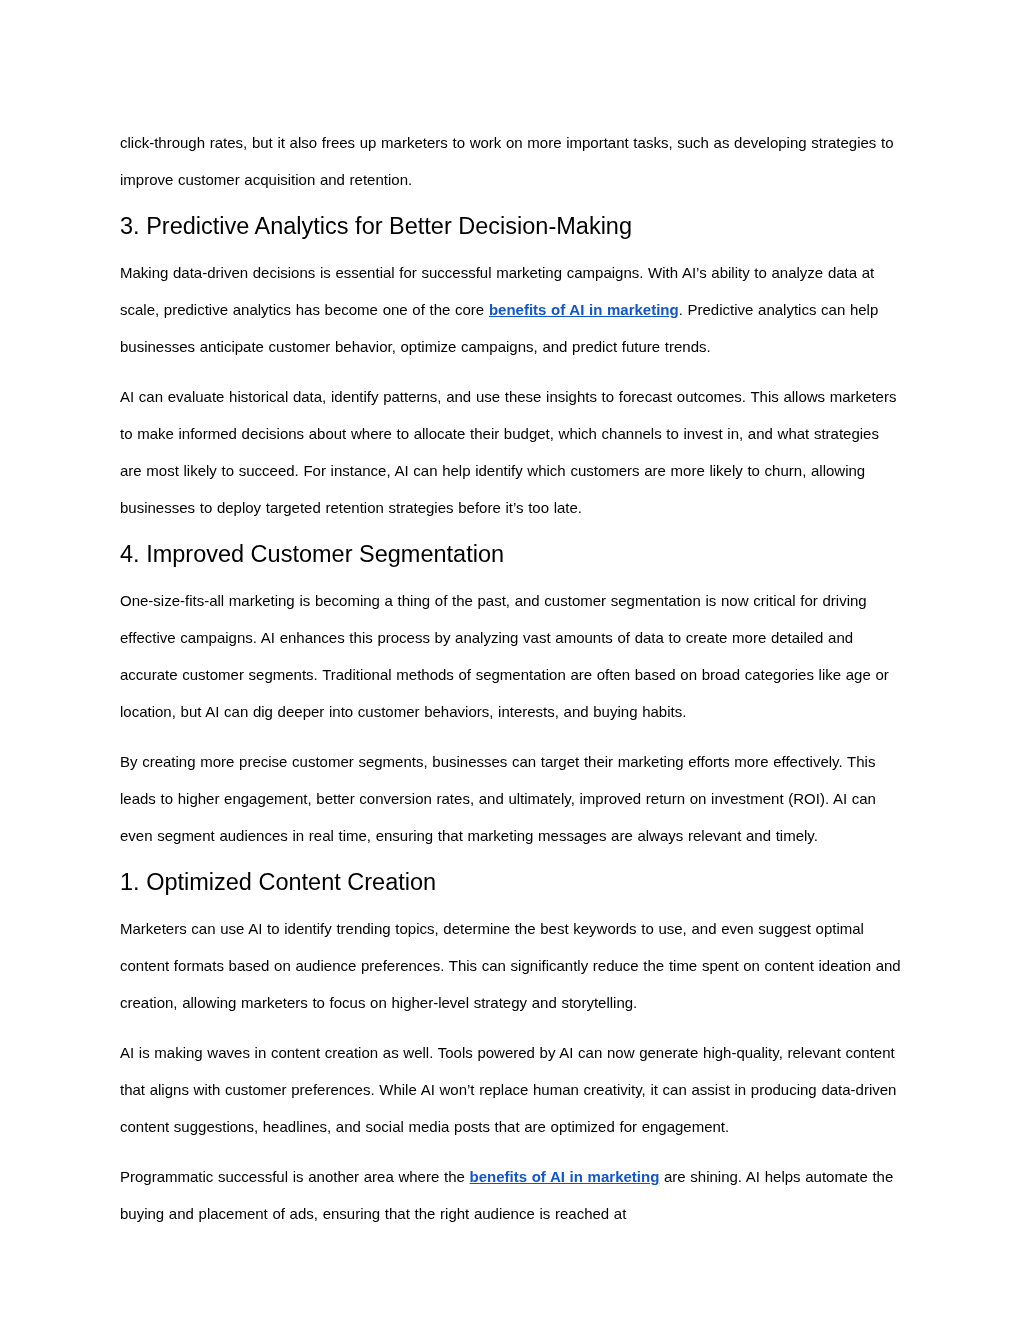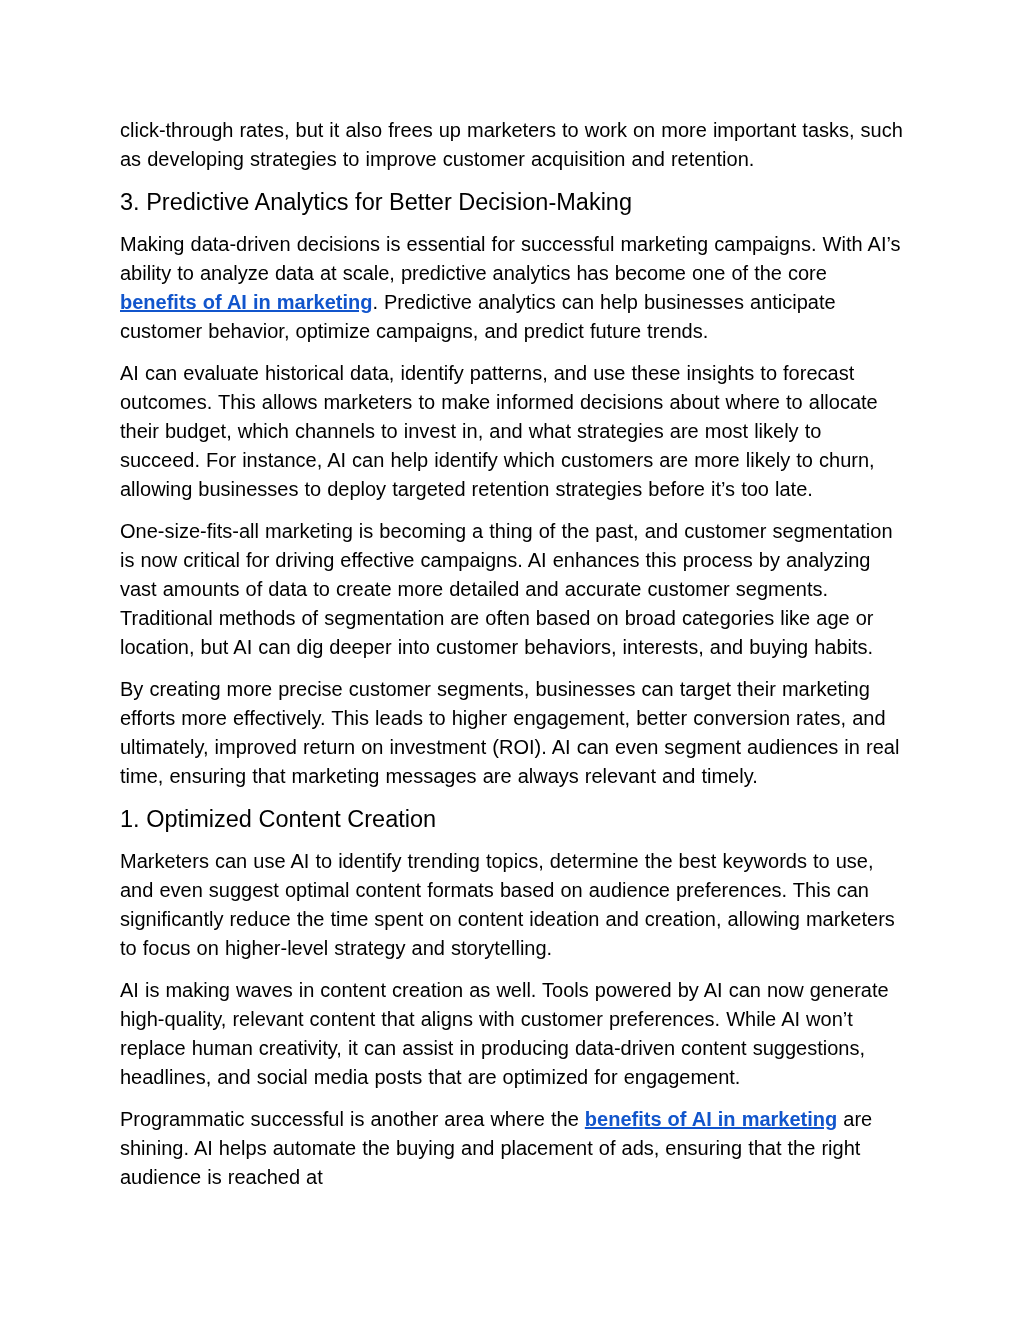--- a/index.html
+++ b/index.html
@@ -19,23 +19,23 @@
     height: 1325px;
     background: #ffffff;
     position: relative;
   }
   .doc-content {
     box-sizing: border-box;
     width: 1024px;
     padding: 116px 120px 0 120px;
   }
   .doc-paragraph {
-    margin: 0 0 13px 0;
-    font-size: 20px;
-    line-height: 29px;
+    margin: 8px 0 13px 0;
+    font-size: 15px;
+    line-height: 37px;
     color: #000000;
     word-spacing: 0.5px;
   }
   .doc-heading {
     margin: 12px 0 13px 0;
     font-size: 23.5px;
     line-height: 30px;
     font-weight: normal;
     color: #000000;
   }
@@ -51,20 +51,21 @@
 </style>
 </head>
 <body>
 
 <div class="doc-page">
   <div class="doc-content">
       <p class="doc-paragraph"><span class="text-run">click-through rates, but it also frees up marketers to work on more important tasks, such as developing strategies to improve customer acquisition and retention.</span></p>
       <h2 class="doc-heading">3. Predictive Analytics for Better Decision-Making</h2>
       <p class="doc-paragraph"><span class="text-run">Making data-driven decisions is essential for successful marketing campaigns. With AI’s ability to analyze data at scale, predictive analytics has become one of the core </span><a class="doc-link" href="#">benefits of AI in marketing</a><span class="text-run">. Predictive analytics can help businesses anticipate customer behavior, optimize campaigns, and predict future trends.</span></p>
       <p class="doc-paragraph"><span class="text-run">AI can evaluate historical data, identify patterns, and use these insights to forecast outcomes. This allows marketers to make informed decisions about where to allocate their budget, which channels to invest in, and what strategies are most likely to succeed. For instance, AI can help identify which customers are more likely to churn, allowing businesses to deploy targeted retention strategies before it’s too late.</span></p>
+      <h2 class="doc-heading">4. Improved Customer Segmentation</h2>
       <p class="doc-paragraph"><span class="text-run">One-size-fits-all marketing is becoming a thing of the past, and customer segmentation is now critical for driving effective campaigns. AI enhances this process by analyzing vast amounts of data to create more detailed and accurate customer segments. Traditional methods of segmentation are often based on broad categories like age or location, but AI can dig deeper into customer behaviors, interests, and buying habits.</span></p>
       <p class="doc-paragraph"><span class="text-run">By creating more precise customer segments, businesses can target their marketing efforts more effectively. This leads to higher engagement, better conversion rates, and ultimately, improved return on investment (ROI). AI can even segment audiences in real time, ensuring that marketing messages are always relevant and timely.</span></p>
       <h2 class="doc-heading">1. Optimized Content Creation</h2>
       <p class="doc-paragraph"><span class="text-run">Marketers can use AI to identify trending topics, determine the best keywords to use, and even suggest optimal content formats based on audience preferences. This can significantly reduce the time spent on content ideation and creation, allowing marketers to focus on higher-level strategy and storytelling.</span></p>
       <p class="doc-paragraph"><span class="text-run">AI is making waves in content creation as well. Tools powered by AI can now generate high-quality, relevant content that aligns with customer preferences. While AI won’t replace human creativity, it can assist in producing data-driven content suggestions, headlines, and social media posts that are optimized for engagement.</span></p>
       <p class="doc-paragraph"><span class="text-run">Programmatic successful is another area where the </span><a class="doc-link" href="#">benefits of AI in marketing</a><span class="text-run"> are shining. AI helps automate the buying and placement of ads, ensuring that the right audience is reached at</span></p>
     </div>
 </div>
 
 </body></html>

